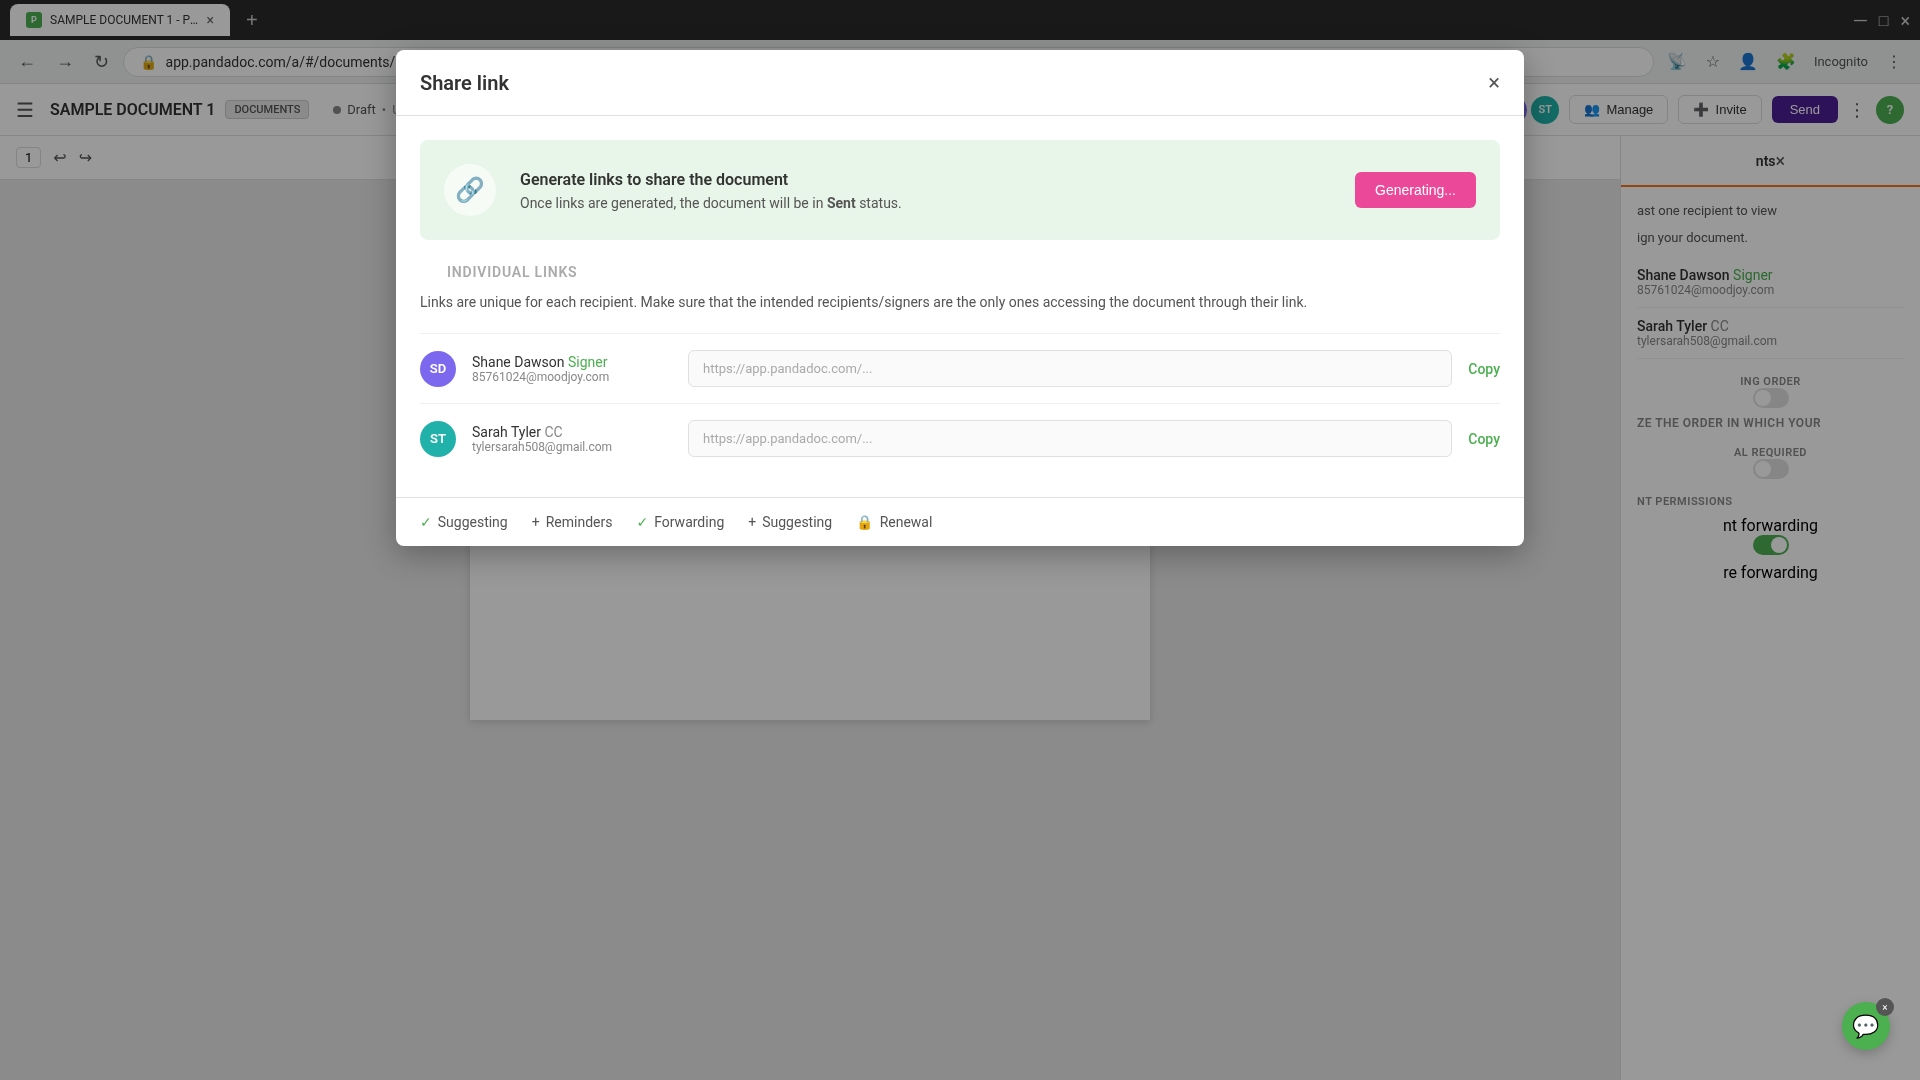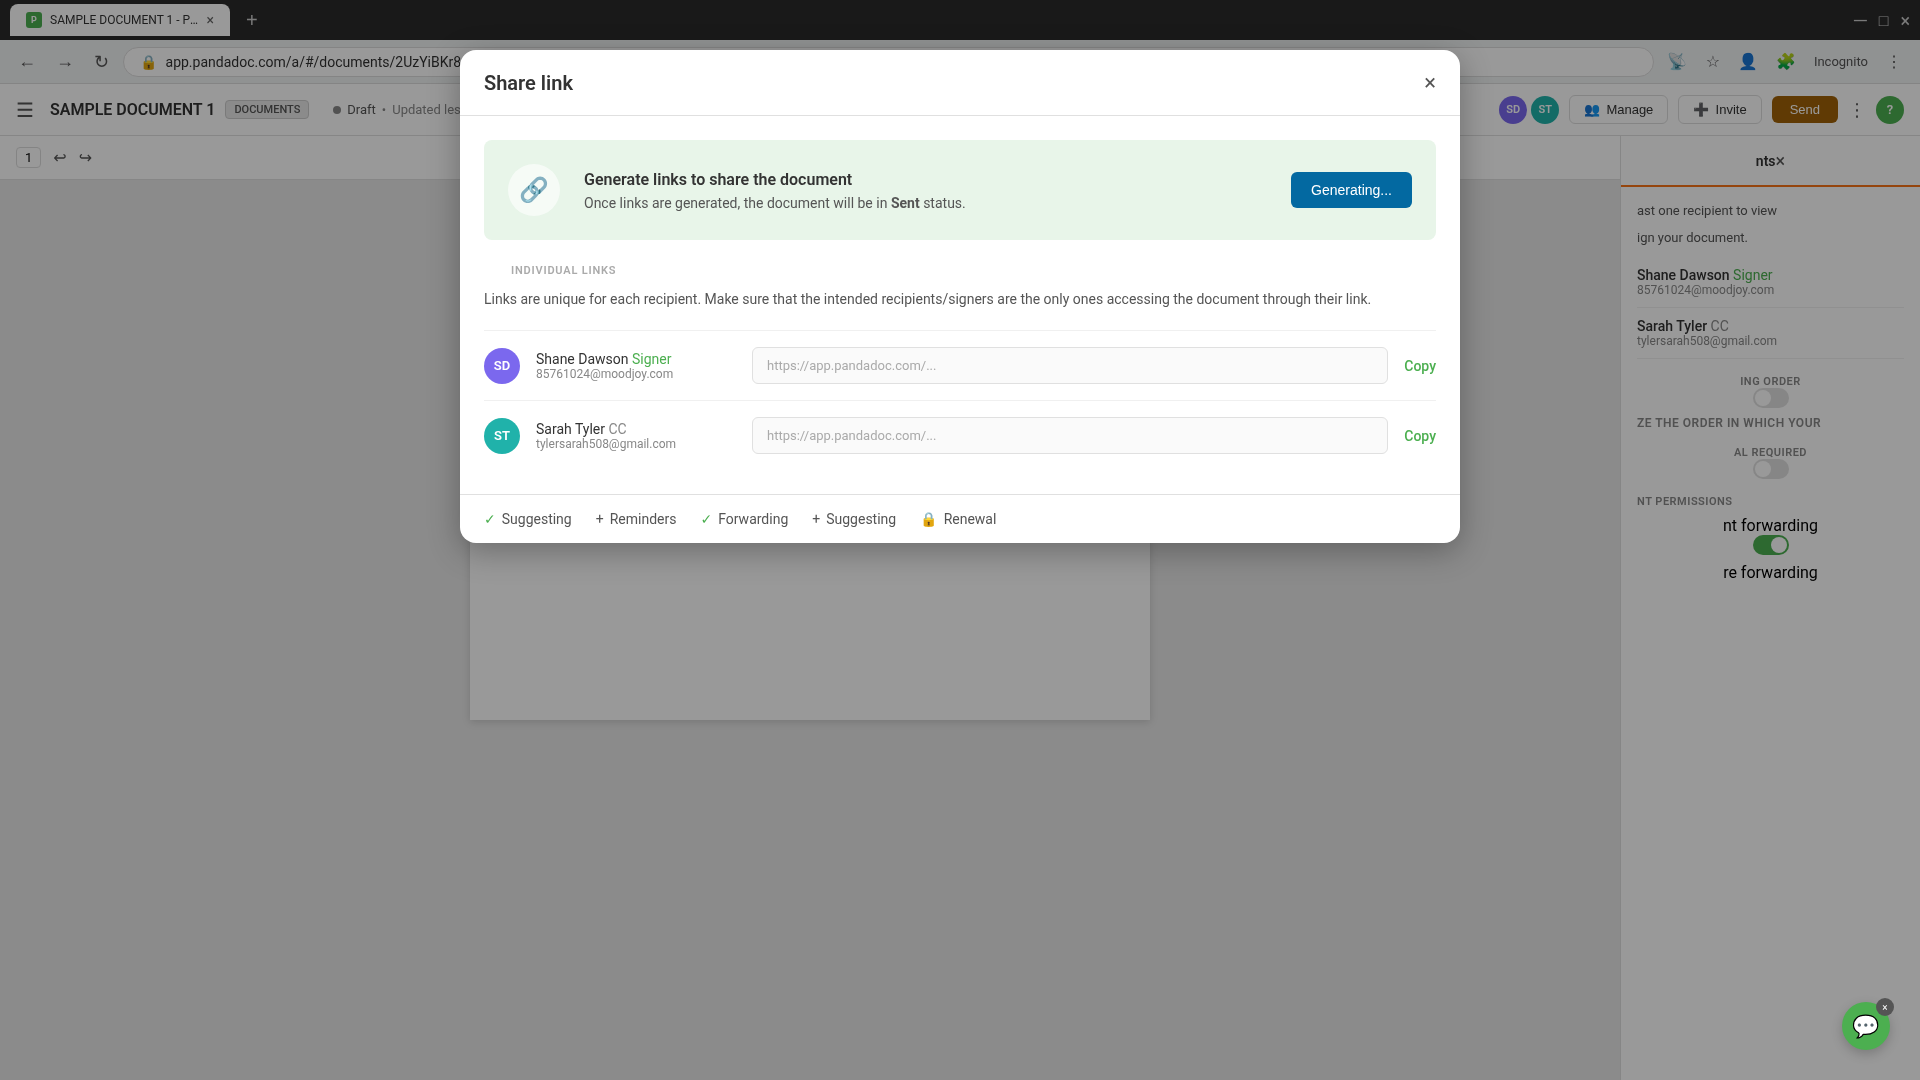--- a/index.html
+++ b/index.html
@@ -30,21 +30,21 @@
     .doc-title-section { display: flex; align-items: center; gap: 10px; }
     .doc-title { font-size: 16px; font-weight: 600; color: #333; }
     .doc-badge { background: #e8e8e8; border: 1px solid #ccc; border-radius: 4px; padding: 2px 8px; font-size: 11px; color: #555; font-weight: 500; }
     .header-right { margin-left: auto; display: flex; align-items: center; gap: 10px; }
     .avatar-pair { display: flex; align-items: center; gap: 4px; }
     .avatar { width: 28px; height: 28px; border-radius: 50%; display: flex; align-items: center; justify-content: center; font-size: 11px; font-weight: 600; color: white; }
     .avatar-sd { background: #7B68EE; }
     .avatar-st { background: #20B2AA; }
     .btn-manage { background: none; border: 1px solid #ddd; border-radius: 6px; padding: 6px 14px; font-size: 13px; color: #333; cursor: pointer; display: flex; align-items: center; gap: 6px; }
     .btn-invite { background: none; border: 1px solid #ddd; border-radius: 6px; padding: 6px 14px; font-size: 13px; color: #333; cursor: pointer; display: flex; align-items: center; gap: 6px; }
-    .btn-send { background: #a16207; border: none; border-radius: 6px; padding: 6px 18px; font-size: 13px; color: white; cursor: pointer; font-weight: 500; }
+    .btn-send { background: #4c1d95; border: none; border-radius: 6px; padding: 6px 18px; font-size: 13px; color: white; cursor: pointer; font-weight: 500; }
     .header-more { color: #555; cursor: pointer; font-size: 18px; }
     .header-help { width: 28px; height: 28px; border-radius: 50%; background: #4CAF50; color: white; display: flex; align-items: center; justify-content: center; font-size: 13px; font-weight: 600; cursor: pointer; }
 
     
     .main-content { display: flex; flex: 1; overflow: hidden; }
 
     
     .doc-area { flex: 1; background: #e8e8e8; overflow: hidden; position: relative; }
     .doc-toolbar { background: #fff; height: 44px; display: flex; align-items: center; padding: 0 16px; gap: 12px; border-bottom: 1px solid #e0e0e0; }
     .doc-undo, .doc-redo { color: #555; cursor: pointer; font-size: 16px; }
@@ -75,35 +75,35 @@
     .toggle.on { background: #4CAF50; }
     .toggle::after { content: ''; position: absolute; width: 16px; height: 16px; border-radius: 50%; background: white; top: 2px; left: 2px; transition: left 0.2s; }
     .toggle.on::after { left: 18px; }
     .toggle-desc { font-size: 12px; color: #888; margin-top: 4px; }
     .permissions-label { font-size: 11px; font-weight: 600; color: #888; text-transform: uppercase; letter-spacing: 0.5px; margin: 16px 0 8px; }
 
     
     .overlay { position: absolute; top: 0; left: 0; width: 100%; height: 100%; background: rgba(0,0,0,0.4); z-index: 100; display: flex; align-items: flex-start; justify-content: center; padding-top: 50px; }
 
     
-    .modal { background: #fff; width: 1000px; border-radius: 16px; overflow: hidden; box-shadow: 0 8px 32px rgba(0,0,0,0.3); }
+    .modal { background: #fff; width: 1128px; border-radius: 8px; overflow: hidden; box-shadow: 0 8px 32px rgba(0,0,0,0.3); }
     .modal-header { display: flex; align-items: center; justify-content: space-between; padding: 20px 24px; border-bottom: 1px solid #e0e0e0; }
     .modal-title { font-size: 20px; font-weight: 600; color: #333; }
     .modal-close { color: #555; cursor: pointer; font-size: 22px; }
     .modal-body { padding: 24px; }
     .generate-section { background: #e8f5e9; border-radius: 8px; padding: 24px; display: flex; align-items: center; gap: 24px; margin-bottom: 24px; }
     .link-icon-bg { width: 52px; height: 52px; border-radius: 50%; background: rgba(255,255,255,0.6); display: flex; align-items: center; justify-content: center; flex-shrink: 0; }
     .link-icon { font-size: 24px; }
     .generate-info { flex: 1; }
     .generate-title { font-size: 16px; font-weight: 600; color: #333; margin-bottom: 6px; }
     .generate-desc { font-size: 14px; color: #555; }
     .generate-desc strong { font-weight: 700; }
-    .btn-generating { background: #0369a1; border: none; border-radius: 6px; padding: 10px 20px; font-size: 14px; color: white; cursor: pointer; font-weight: 500; }
-
-    .individual-links-label { font-size: 11px; font-weight: 600; color: #aaa; text-transform: uppercase; letter-spacing: 0.8px; margin-bottom: 12px; padding-left: 27px; }
+    .btn-generating { background: #ec4899; border: none; border-radius: 6px; padding: 10px 20px; font-size: 14px; color: white; cursor: pointer; font-weight: 500; }
+
+    .individual-links-label { font-size: 14px; font-weight: 600; color: #aaa; text-transform: uppercase; letter-spacing: 0.8px; margin-bottom: 12px; padding-left: 27px; }
     .individual-links-desc { font-size: 14px; color: #555; margin-bottom: 20px; line-height: 1.5; }
 
     .link-row { display: flex; align-items: center; gap: 16px; padding: 16px 0; border-top: 1px solid #f0f0f0; }
     .link-avatar { width: 36px; height: 36px; border-radius: 50%; display: flex; align-items: center; justify-content: center; font-size: 13px; font-weight: 600; color: white; flex-shrink: 0; }
     .link-person { flex-shrink: 0; min-width: 200px; }
     .link-person-name { font-size: 14px; color: #333; }
     .link-person-name .signer-label { color: #4CAF50; }
     .link-person-name .cc-label { color: #888; }
     .link-person-email { font-size: 12px; color: #888; }
     .link-url-box { flex: 1; border: 1px solid #e0e0e0; border-radius: 6px; padding: 10px 14px; font-size: 13px; color: #aaa; background: #fafafa; }

